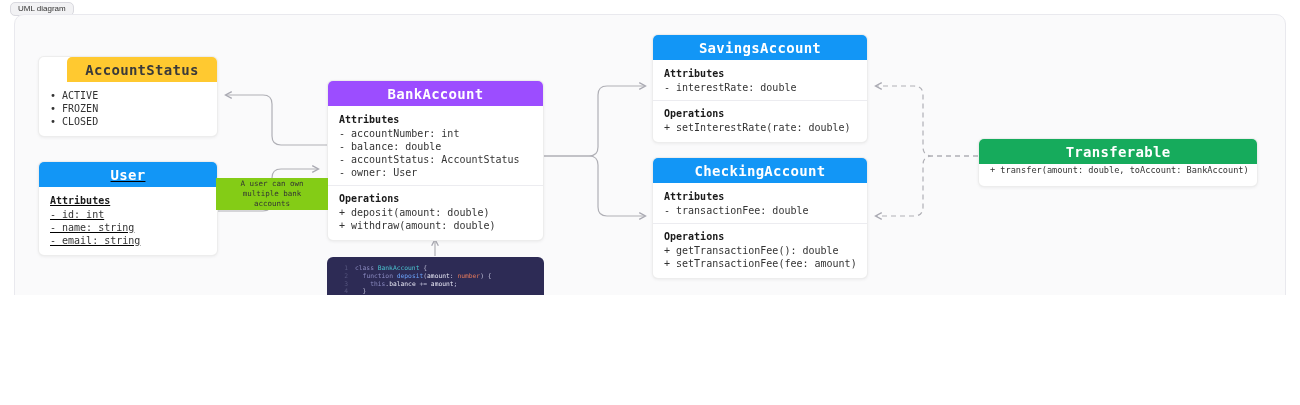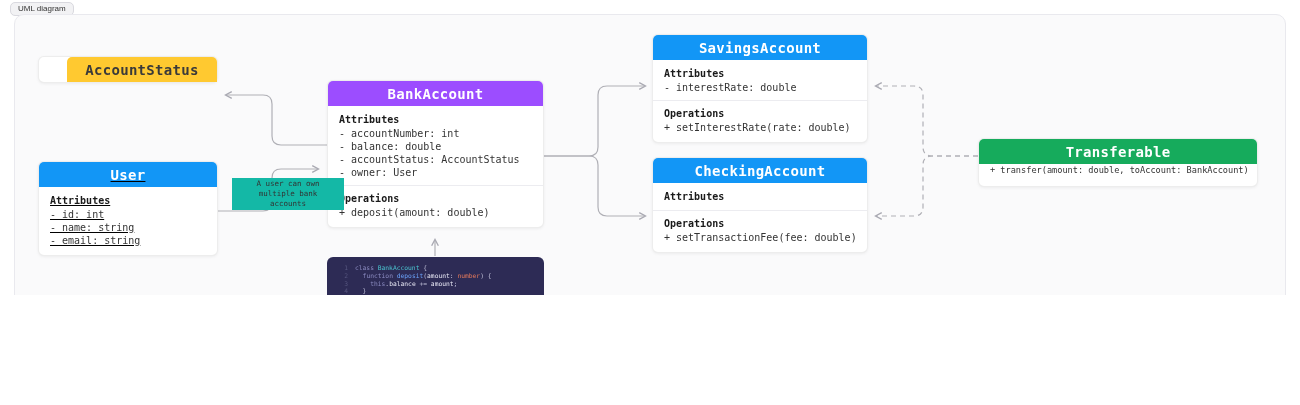--- a/index.html
+++ b/index.html
@@ -32,22 +32,22 @@
   .head-yellow { background:#ffc930; color:#3a3a3a;margin-left:28px; }
   .head-blue   { background:#1296f6; }
   .head-purple { background:#9c4dff; }
   .head-green  { background:#16ab5c; }
   .uml-body { padding:7px 11px 8px; font-size:10px; color:#333; }
   .sec-label { font-weight:bold; color:#1a1a1a; line-height:14px; }
   .row { line-height:13px; white-space:pre; }
   .row-sm { line-height:13px; white-space:pre; font-size:8.6px; }
   .divider { border-top:1px solid #ececf0; margin:6px -11px 6px; }
   .edge-label {
-    position:absolute; left:232px; top:178px; width:112px;
-    background:#14b8a6; text-align:center; font-size:7.5px; color:#333;
+    position:absolute; left:216px; top:178px; width:112px;
+    background:#84cc16; text-align:center; font-size:7.5px; color:#333;
     line-height:10px; padding:1px 16px;
   }
   .code-box {
     position:absolute; left:327px; top:257px; width:217px; height:108px;
     background:#2d2b55; border-radius:6px; padding:7px 8px;
     font-size:6.3px; line-height:7.8px; white-space:pre; overflow:hidden;
   }
   .code-line { display:flex; }
   .ln { color:#56567f; width:13px; flex:0 0 13px; text-align:right; margin-right:7px; }
   .tk-k { color:#8b8bc1; }
@@ -77,20 +77,25 @@
     <path d="M 218 211 L 263 211 Q 272 211 272 202 L 272 178 Q 272 169 281 169 L 318 169" fill="none" stroke="#b0b0b6" stroke-width="1.2" marker-end="url(#arrow)"></path>
     <path d="M 544 156 L 589 156 Q 598 156 598 147 L 598 95 Q 598 86 607 86 L 645 86" fill="none" stroke="#b0b0b6" stroke-width="1.2" marker-end="url(#arrow)"></path>
     <path d="M 544 156 L 589 156 Q 598 156 598 165 L 598 207 Q 598 216 607 216 L 645 216" fill="none" stroke="#b0b0b6" stroke-width="1.2" marker-end="url(#arrow)"></path>
     <path d="M 978 156 L 932 156 Q 923 156 923 147 L 923 95 Q 923 86 914 86 L 876 86" fill="none" stroke="#b0b0b6" stroke-width="1.2" stroke-dasharray="5 4" marker-end="url(#arrow)"></path>
     <path d="M 978 156 L 932 156 Q 923 156 923 165 L 923 207 Q 923 216 914 216 L 876 216" fill="none" stroke="#b0b0b6" stroke-width="1.2" stroke-dasharray="5 4" marker-end="url(#arrow)"></path>
     <path d="M 435 256 L 435 240" fill="none" stroke="#b0b0b6" stroke-width="1.2" marker-end="url(#arrow)"></path>
   </svg>
 
   <div class="uml-box" style="left:38px; top:56px; width:180px;">
     <div class="uml-head head-yellow">AccountStatus</div>
+    <div class="uml-body">
+      <div class="row">• ACTIVE</div>
+      <div class="row">• FROZEN</div>
+      <div class="row">• CLOSED</div>
+    </div>
   </div>
 
   <div class="uml-box" style="left:38px; top:161px; width:180px;text-decoration:underline;">
     <div class="uml-head head-blue">User</div>
     <div class="uml-body">
       <div class="sec-label">Attributes</div>
       <div class="row">- id: int</div>
       <div class="row">- name: string</div>
       <div class="row">- email: string</div>
     </div>
@@ -100,41 +105,44 @@
     <div class="uml-head head-purple">BankAccount</div>
     <div class="uml-body">
       <div class="sec-label">Attributes</div>
       <div class="row">- accountNumber: int</div>
       <div class="row">- balance: double</div>
       <div class="row">- accountStatus: AccountStatus</div>
       <div class="row">- owner: User</div>
       <div class="divider"></div>
       <div class="sec-label">Operations</div>
       <div class="row">+ deposit(amount: double)</div>
+      <div class="row">+ withdraw(amount: double)</div>
     </div>
   </div>
 
   <div class="uml-box" style="left:652px; top:34px; width:216px;">
     <div class="uml-head head-blue">SavingsAccount</div>
     <div class="uml-body">
       <div class="sec-label">Attributes</div>
       <div class="row">- interestRate: double</div>
       <div class="divider"></div>
       <div class="sec-label">Operations</div>
       <div class="row">+ setInterestRate(rate: double)</div>
     </div>
   </div>
 
   <div class="uml-box" style="left:652px; top:157px; width:216px;">
     <div class="uml-head head-blue">CheckingAccount</div>
     <div class="uml-body">
       <div class="sec-label">Attributes</div>
+      <div class="row">- transactionFee: double</div>
       <div class="divider"></div>
       <div class="sec-label">Operations</div>
-      <div class="row">+ setTransactionFee(fee: double)</div>
+      <div class="row">+ getTransactionFee(): double</div>
+      <div class="row">+ setTransactionFee(fee: amount)</div>
     </div>
   </div>
 
   <div class="uml-box" style="left:978px; top:138px; width:280px;">
     <div class="uml-head head-green">Transferable</div>
     <div class="uml-body" style="padding-top:0; padding-bottom:9px;">
       <div class="row-sm">+ transfer(amount: double, toAccount: BankAccount)</div>
     </div>
   </div>
 

